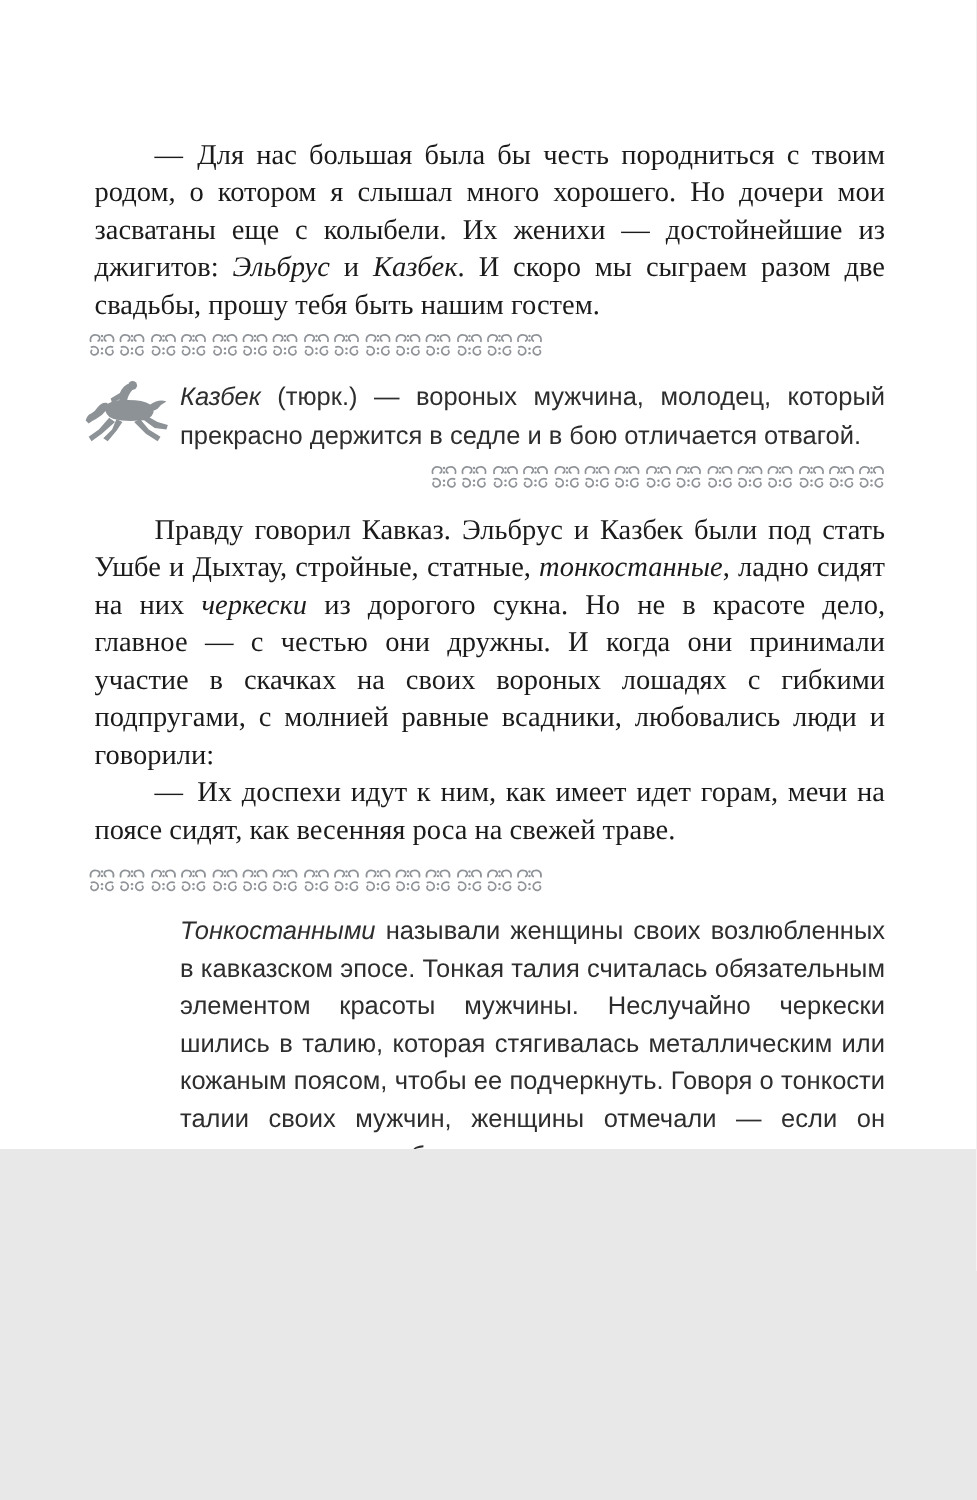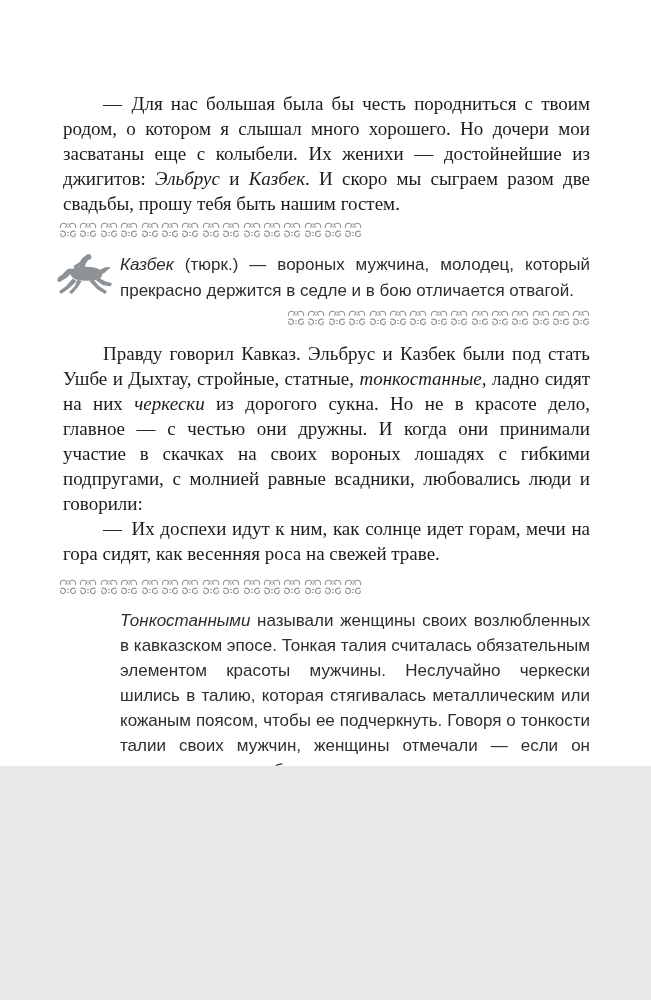--- a/index.html
+++ b/index.html
@@ -428,21 +428,21 @@
       <circle cx="10" cy="6" r="0.8" fill="var(--ornament,#8f9398)" stroke="none"></circle>
       <path d="M2.5 10.5 C5 9.5 7 10.5 7.5 12.5 C7.8 14.5 6 16 4 15.5 C2.5 15 2 13 3.5 12.3"></path>
       <path d="M17.5 10.5 C15 9.5 13 10.5 12.5 12.5 C12.2 14.5 14 16 16 15.5 C17.5 15 18 13 16.5 12.3"></path>
       <circle cx="10" cy="11.5" r="0.8" fill="var(--ornament,#8f9398)" stroke="none"></circle>
       <circle cx="10" cy="14.5" r="0.8" fill="var(--ornament,#8f9398)" stroke="none"></circle>
     </g>
   </svg>
       </div>
 
     <p class="main-para"><span>Правду говорил Кавказ. Эльбрус и Казбек были под стать Ушбе и Дыхтау, стройные, статные, </span><span class="it">тонкостанные</span><span>, ладно сидят на них </span><span class="it">черкески</span><span> из дорогого сукна. Но не в красоте дело, главное — с честью они дружны. И когда они принимали участие в скачках на своих вороных лошадях с гибкими подпругами, с молнией равные всадники, любовались люди и говорили:</span></p>
-    <p class="main-para"><span>— Их доспехи идут к ним, как солнце идет горам, мечи на гора сидят, как весенняя роса на свежей траве.</span></p>
+    <p class="main-para"><span>— Их доспехи идут к ним, как имеет идет горам, мечи на поясе сидят, как весенняя роса на свежей траве.</span></p>
 
     <div class="divider left" id="divider-3">
         <svg class="motif" viewBox="0 0 20 18" xmlns="http://www.w3.org/2000/svg">
     <g fill="none" stroke="var(--ornament,#8f9398)" stroke-width="1.1">
       <path d="M2.5 7 C1.5 3.5 4 1.5 7 2.5 C9 3.2 9 6 7 6.5"></path>
       <path d="M17.5 7 C18.5 3.5 16 1.5 13 2.5 C11 3.2 11 6 13 6.5"></path>
       <circle cx="10" cy="3" r="0.8" fill="var(--ornament,#8f9398)" stroke="none"></circle>
       <circle cx="10" cy="6" r="0.8" fill="var(--ornament,#8f9398)" stroke="none"></circle>
       <path d="M2.5 10.5 C5 9.5 7 10.5 7.5 12.5 C7.8 14.5 6 16 4 15.5 C2.5 15 2 13 3.5 12.3"></path>
       <path d="M17.5 10.5 C15 9.5 13 10.5 12.5 12.5 C12.2 14.5 14 16 16 15.5 C17.5 15 18 13 16.5 12.3"></path>

